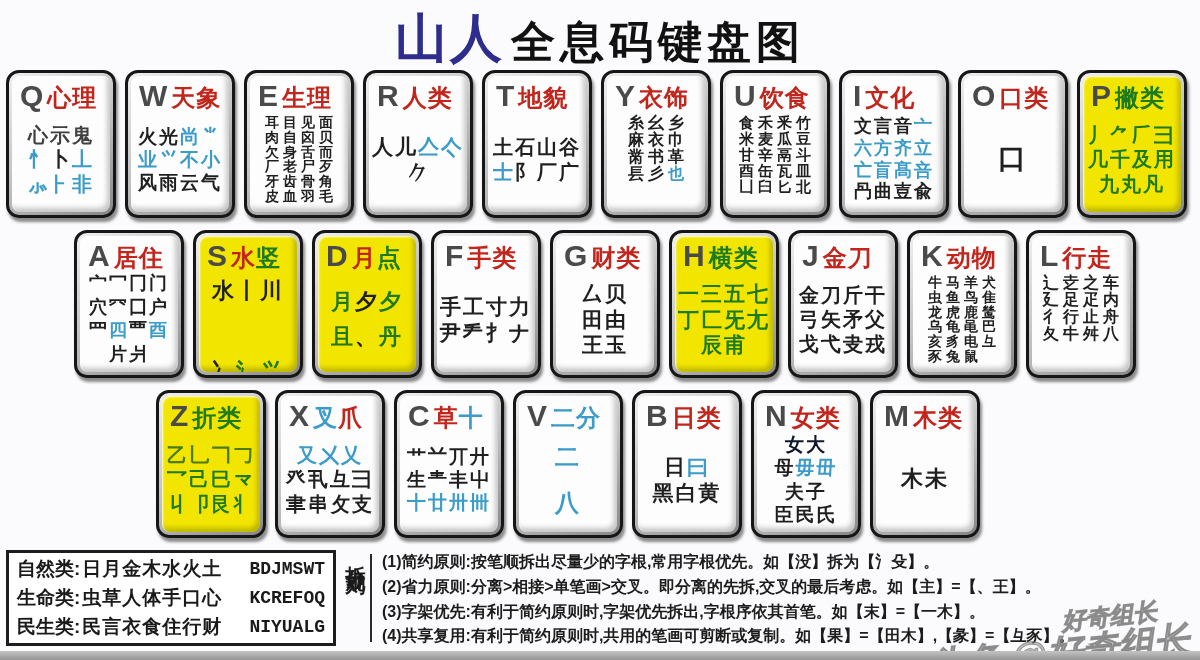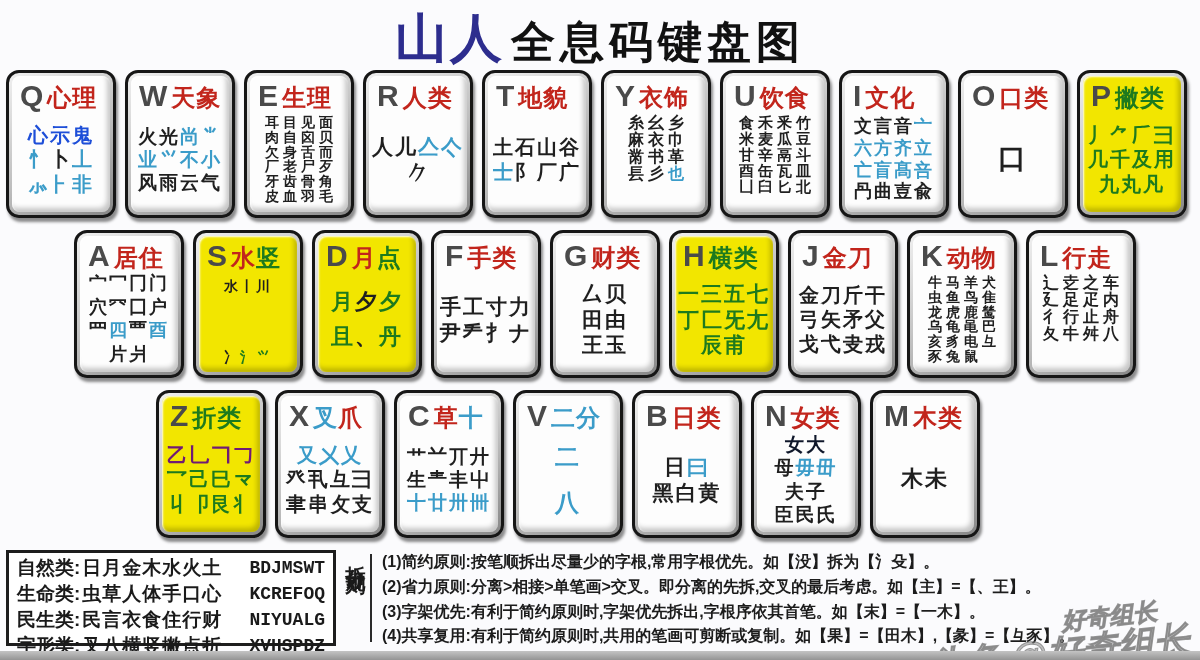--- a/index.html
+++ b/index.html
@@ -60,21 +60,21 @@
 
   <div id="keyboard">
       <div class="key-row" style="padding-left: 6px;">
         <div class="key">
           <div class="key-inner">
             <div class="key-head">
               <span class="key-letter" style="color: rgb(74, 74, 74);">Q</span>
               <span class="key-cat" style="color: rgb(194, 37, 28);">心理</span>
             </div>
             <div class="key-body rows" style="font-size: 20px;">
-              <div class="key-line"><span class="key-seg" style="color: #1d4ed8;">心示鬼</span></div>
+              <div class="key-line"><span class="key-seg" style="color: #404040;">心示鬼</span></div>
               <div class="key-line"><span class="key-seg" style="color: rgb(59, 156, 201);">忄</span><span class="key-seg" style="color: rgb(31, 31, 31);">卜</span><span class="key-seg" style="color: rgb(59, 156, 201);">丄</span></div>
               <div class="key-line"><span class="key-seg" style="color: rgb(59, 156, 201);">⺗⺊非</span></div>
             </div>
           </div>
         </div>
         <div class="key">
           <div class="key-inner">
             <div class="key-head">
               <span class="key-letter" style="color: rgb(74, 74, 74);">W</span>
               <span class="key-cat" style="color: rgb(194, 37, 28);">天象</span>
@@ -272,21 +272,21 @@
             </div>
           </div>
         </div>
         <div class="key yellow">
           <div class="key-inner">
             <div class="key-head">
               <span class="key-letter" style="color: rgb(74, 74, 74);">S</span>
               <span class="key-cat" style="color: rgb(194, 37, 28);">水</span>
               <span class="key-cat" style="color: rgb(29, 122, 29);">竖</span>
             </div>
-            <div class="key-body rows" style="font-size: 14px; gap: 44px;">
+            <div class="key-body rows" style="font-size: 22px; gap: 44px;">
               <div class="key-line" style="margin: 5px 0px;"><span class="key-seg" style="color: rgb(31, 31, 31);">水丨川</span></div>
               <div class="key-line" style="margin: 5px 0px;"><span class="key-seg" style="color: rgb(31, 31, 31);">冫</span><span class="key-seg" style="color: rgb(29, 122, 29);">氵⺍</span></div>
             </div>
           </div>
         </div>
         <div class="key yellow">
           <div class="key-inner">
             <div class="key-head">
               <span class="key-letter" style="color: rgb(74, 74, 74);">D</span>
               <span class="key-cat" style="color: rgb(194, 37, 28);">月</span>
@@ -426,21 +426,21 @@
         </div>
       </div>
       <div class="key-row" style="padding-left: 156px;">
         <div class="key yellow">
           <div class="key-inner">
             <div class="key-head">
               <span class="key-letter" style="color: rgb(74, 74, 74);">Z</span>
               <span class="key-cat" style="color: rgb(29, 122, 29);">折类</span>
             </div>
             <div class="key-body rows" style="font-size: 20px;">
-              <div class="key-line"><span class="key-seg" style="color: #701a75;">乙乚𠃍𠃌</span></div>
+              <div class="key-line"><span class="key-seg" style="color: #4d7c0f;">乙乚𠃍𠃌</span></div>
               <div class="key-line"><span class="key-seg" style="color: rgb(29, 122, 29);">乛己巳龴</span></div>
               <div class="key-line"><span class="key-seg" style="color: rgb(29, 122, 29);">丩卩艮丬</span></div>
             </div>
           </div>
         </div>
         <div class="key">
           <div class="key-inner">
             <div class="key-head">
               <span class="key-letter" style="color: rgb(74, 74, 74);">X</span>
               <span class="key-cat" style="color: rgb(59, 156, 201);">叉</span>
@@ -528,25 +528,20 @@
         </div>
         <div class="legend-row">
           <span class="legend-label">生命类:</span>
           <span class="legend-chars">虫草人体手口心</span>
           <span class="legend-code">KCREFOQ</span>
         </div>
         <div class="legend-row">
           <span class="legend-label">民生类:</span>
           <span class="legend-chars">民言衣食住行财</span>
           <span class="legend-code">NIYUALG</span>
-        </div>
-        <div class="legend-row">
-          <span class="legend-label">字形类:</span>
-          <span class="legend-chars">叉八横竖撇点折</span>
-          <span class="legend-code">XVHSPDZ</span>
         </div>
       </div>
     <div id="rules">
       <div id="rules-label">拆分规则</div>
       <div id="rules-brace"></div>
       <div id="rules-list">
           <div class="rules-line">(1)简约原则:按笔顺拆出尽量少的字根,常用字根优先。如【没】拆为【氵殳】。</div>
           <div class="rules-line">(2)省力原则:分离&gt;相接&gt;单笔画&gt;交叉。即分离的先拆,交叉的最后考虑。如【主】=【、王】。</div>
           <div class="rules-line">(3)字架优先:有利于简约原则时,字架优先拆出,字根序依其首笔。如【末】=【一木】。</div>
           <div class="rules-line">(4)共享复用:有利于简约原则时,共用的笔画可剪断或复制。如【果】=【田木】,【彖】=【彑豕】。</div>

